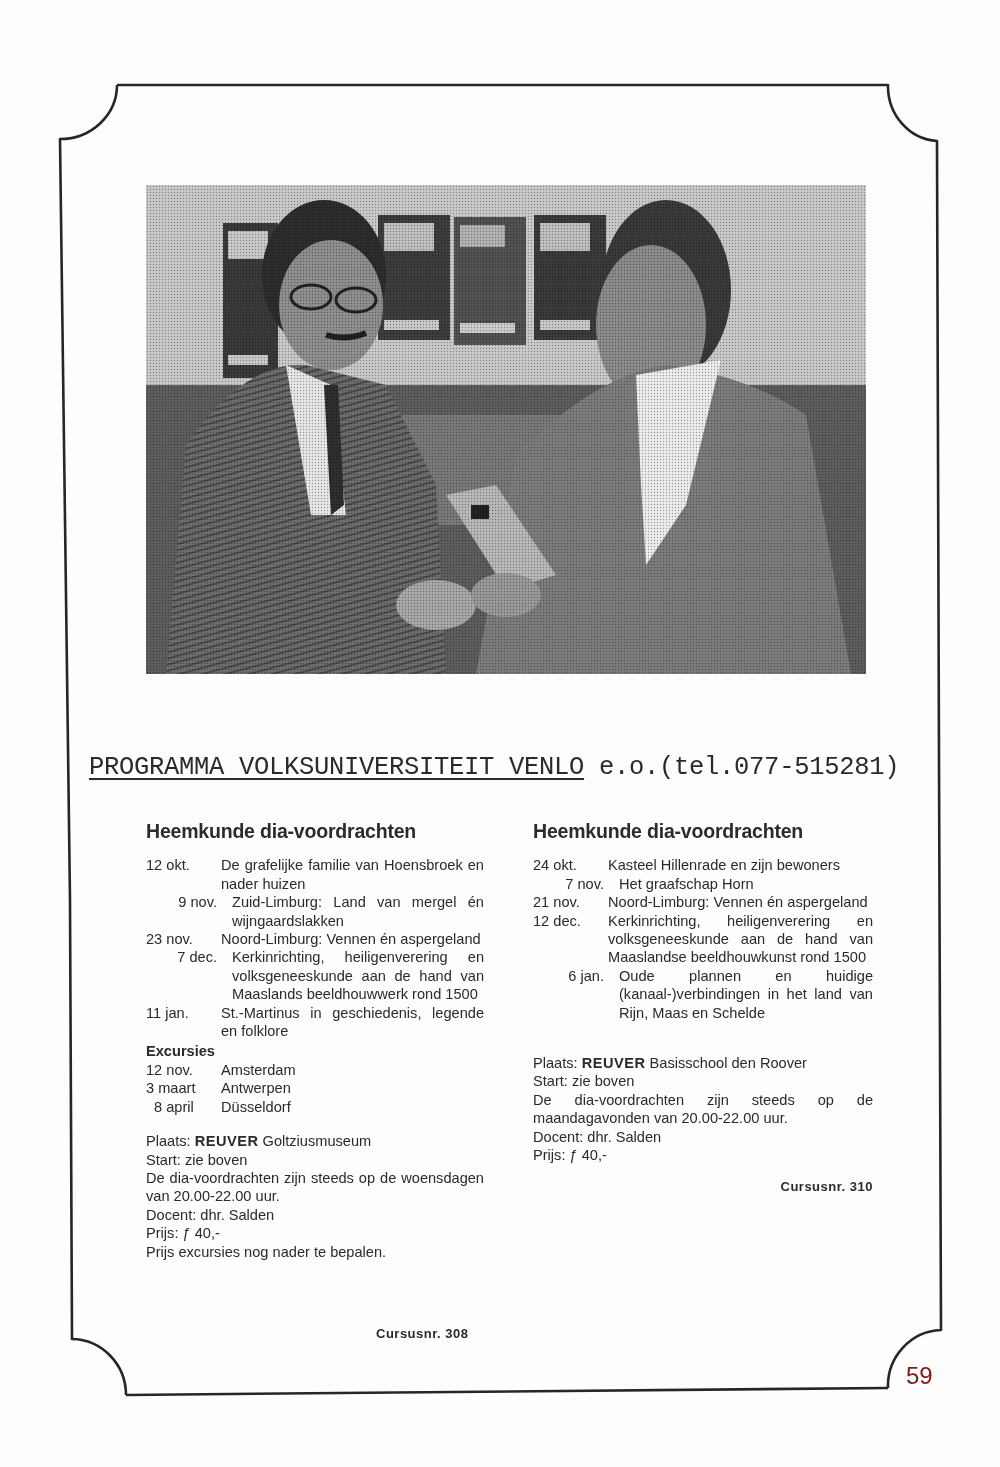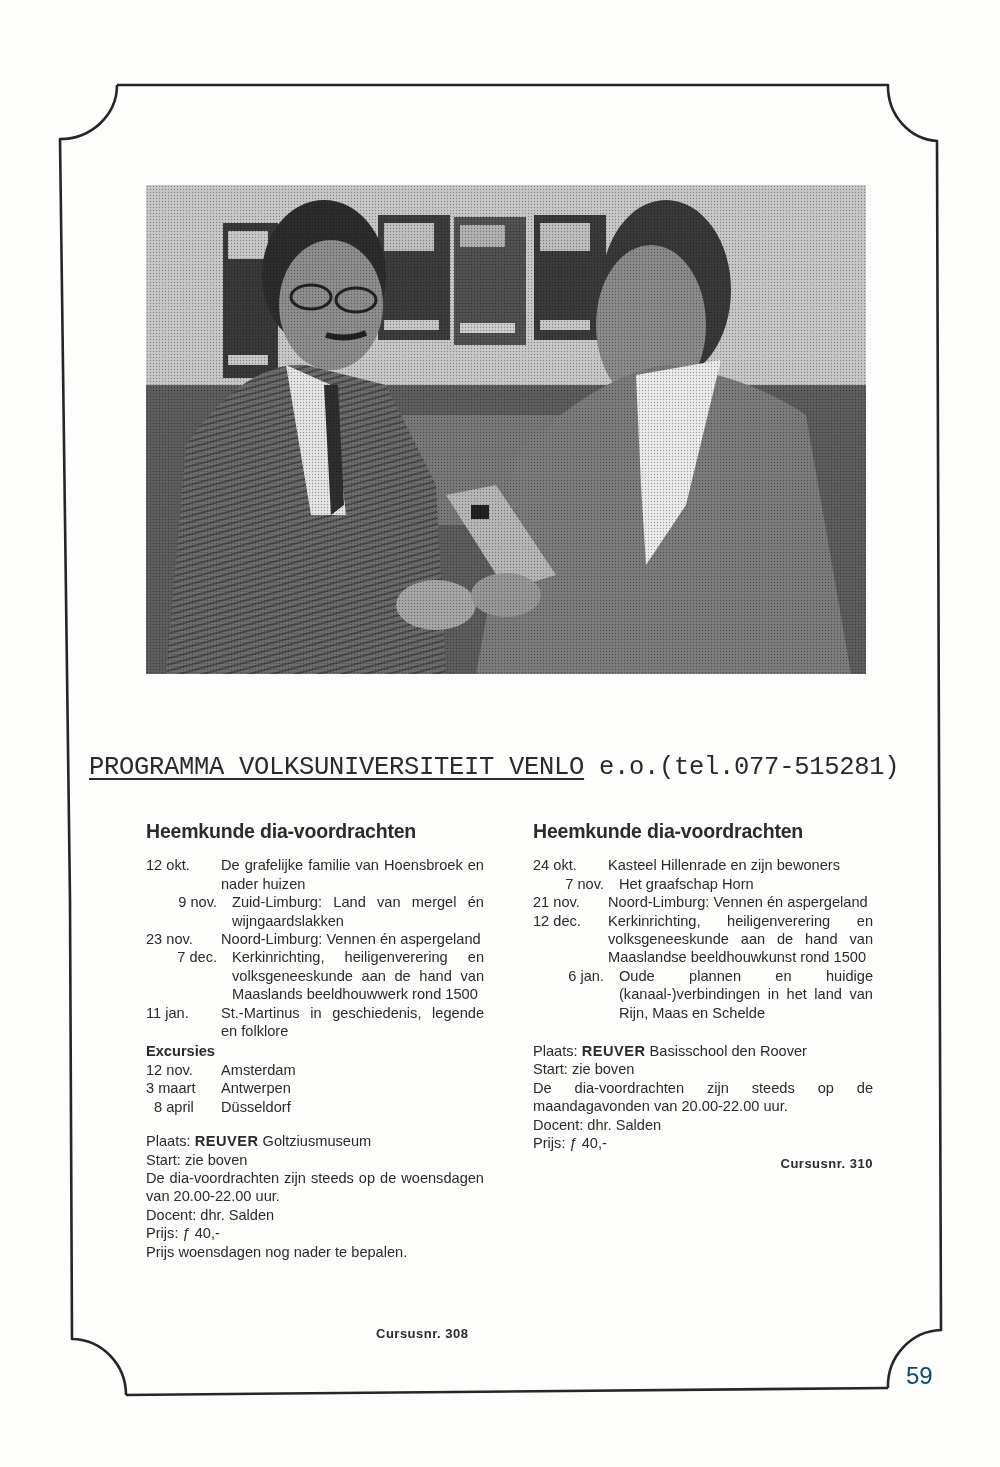--- a/index.html
+++ b/index.html
@@ -28,22 +28,22 @@
     .entry .date { width: 75px; flex: none; }
     .entry .date.pad { text-align: right; padding-right: 15px; width: 71px; }
     .entry .text { flex: 1; text-align: justify; text-align-last: left; }
     .subhead { font-weight: bold; margin-top: 2px; }
     .exc .date { width: 75px; flex: none; }
     .info { margin-top: 16px; }
     .info p { margin: 0; text-align: justify; }
     .info b { font-weight: 900; letter-spacing: 0.5px; }
     .cursus { font-weight: bold; text-align: right; font-size: 13px; letter-spacing: 0.5px; }
     .left .cursus { position: absolute; left: 230px; top: 503px; }
-    .right .cursus { margin-top: 2px; }
-    .pagenum { position: absolute; left: 906px; top: 1362px; font-size: 24px; color: #0c4a6e; }
+    .right .cursus { margin-top: 13px; }
+    .pagenum { position: absolute; left: 906px; top: 1362px; font-size: 24px; color: #7f1d1d; }
   </style>
 </head>
 <body>
 
 <svg class="frame" width="1000" height="1467" viewBox="0 0 1000 1467">
   <path d="M117 85 L888 85 A52 55 0 0 0 937 141 L939 760 L941 1330 A55 56 0 0 0 888 1388
            M126 1395 A55 56 0 0 0 72 1339 L70 900 L60 139 A57 54 0 0 0 117 85" fill="none" stroke="#262626" stroke-width="2.6" stroke-linejoin="round"></path>
   <line x1="126" y1="1395" x2="888" y2="1388" stroke="#262626" stroke-width="2.6"></line>
 </svg>
 
@@ -149,21 +149,21 @@
     <span class="date" style="padding-left:8px;width:67px">8 april</span>
     <span>Düsseldorf</span>
   </div>
 
   <div class="info">
     <p><span>Plaats: </span><b>REUVER</b><span> Goltziusmuseum</span></p>
     <p>Start: zie boven</p>
     <p>De dia-voordrachten zijn steeds op de woensdagen van 20.00-22.00 uur.</p>
     <p>Docent: dhr. Salden</p>
     <p>Prijs: ƒ 40,-</p>
-    <p>Prijs woensdagen nog nader te bepalen.</p>
+    <p>Prijs excursies nog nader te bepalen.</p>
   </div>
   <div class="cursus">Cursusnr. 308</div>
 </div>
 
 <div class="col right">
   <h2>Heemkunde dia-voordrachten</h2>
 
   <div class="entry">
     <span class="date">24 okt.</span>
     <span class="text">Kasteel Hillenrade en zijn bewoners</span>
@@ -178,21 +178,21 @@
   </div>
   <div class="entry">
     <span class="date">12 dec.</span>
     <span class="text">Kerkinrichting, heiligenverering en volksgeneeskunde aan de hand van Maaslandse beeldhouwkunst rond 1500</span>
   </div>
   <div class="entry">
     <span class="date pad">6 jan.</span>
     <span class="text">Oude plannen en huidige (kanaal-)verbindingen in het land van Rijn, Maas en Schelde</span>
   </div>
 
-  <div class="info" style="margin-top:20px">
+  <div class="info" style="margin-top:32px">
     <p><span>Plaats: </span><b>REUVER</b><span> Basisschool den Roover</span></p>
     <p>Start: zie boven</p>
     <p>De dia-voordrachten zijn steeds op de maandagavonden van 20.00-22.00 uur.</p>
     <p>Docent: dhr. Salden</p>
     <p>Prijs: ƒ 40,-</p>
   </div>
   <div class="cursus">Cursusnr. 310</div>
 </div>
 
 <div class="pagenum">59</div>

